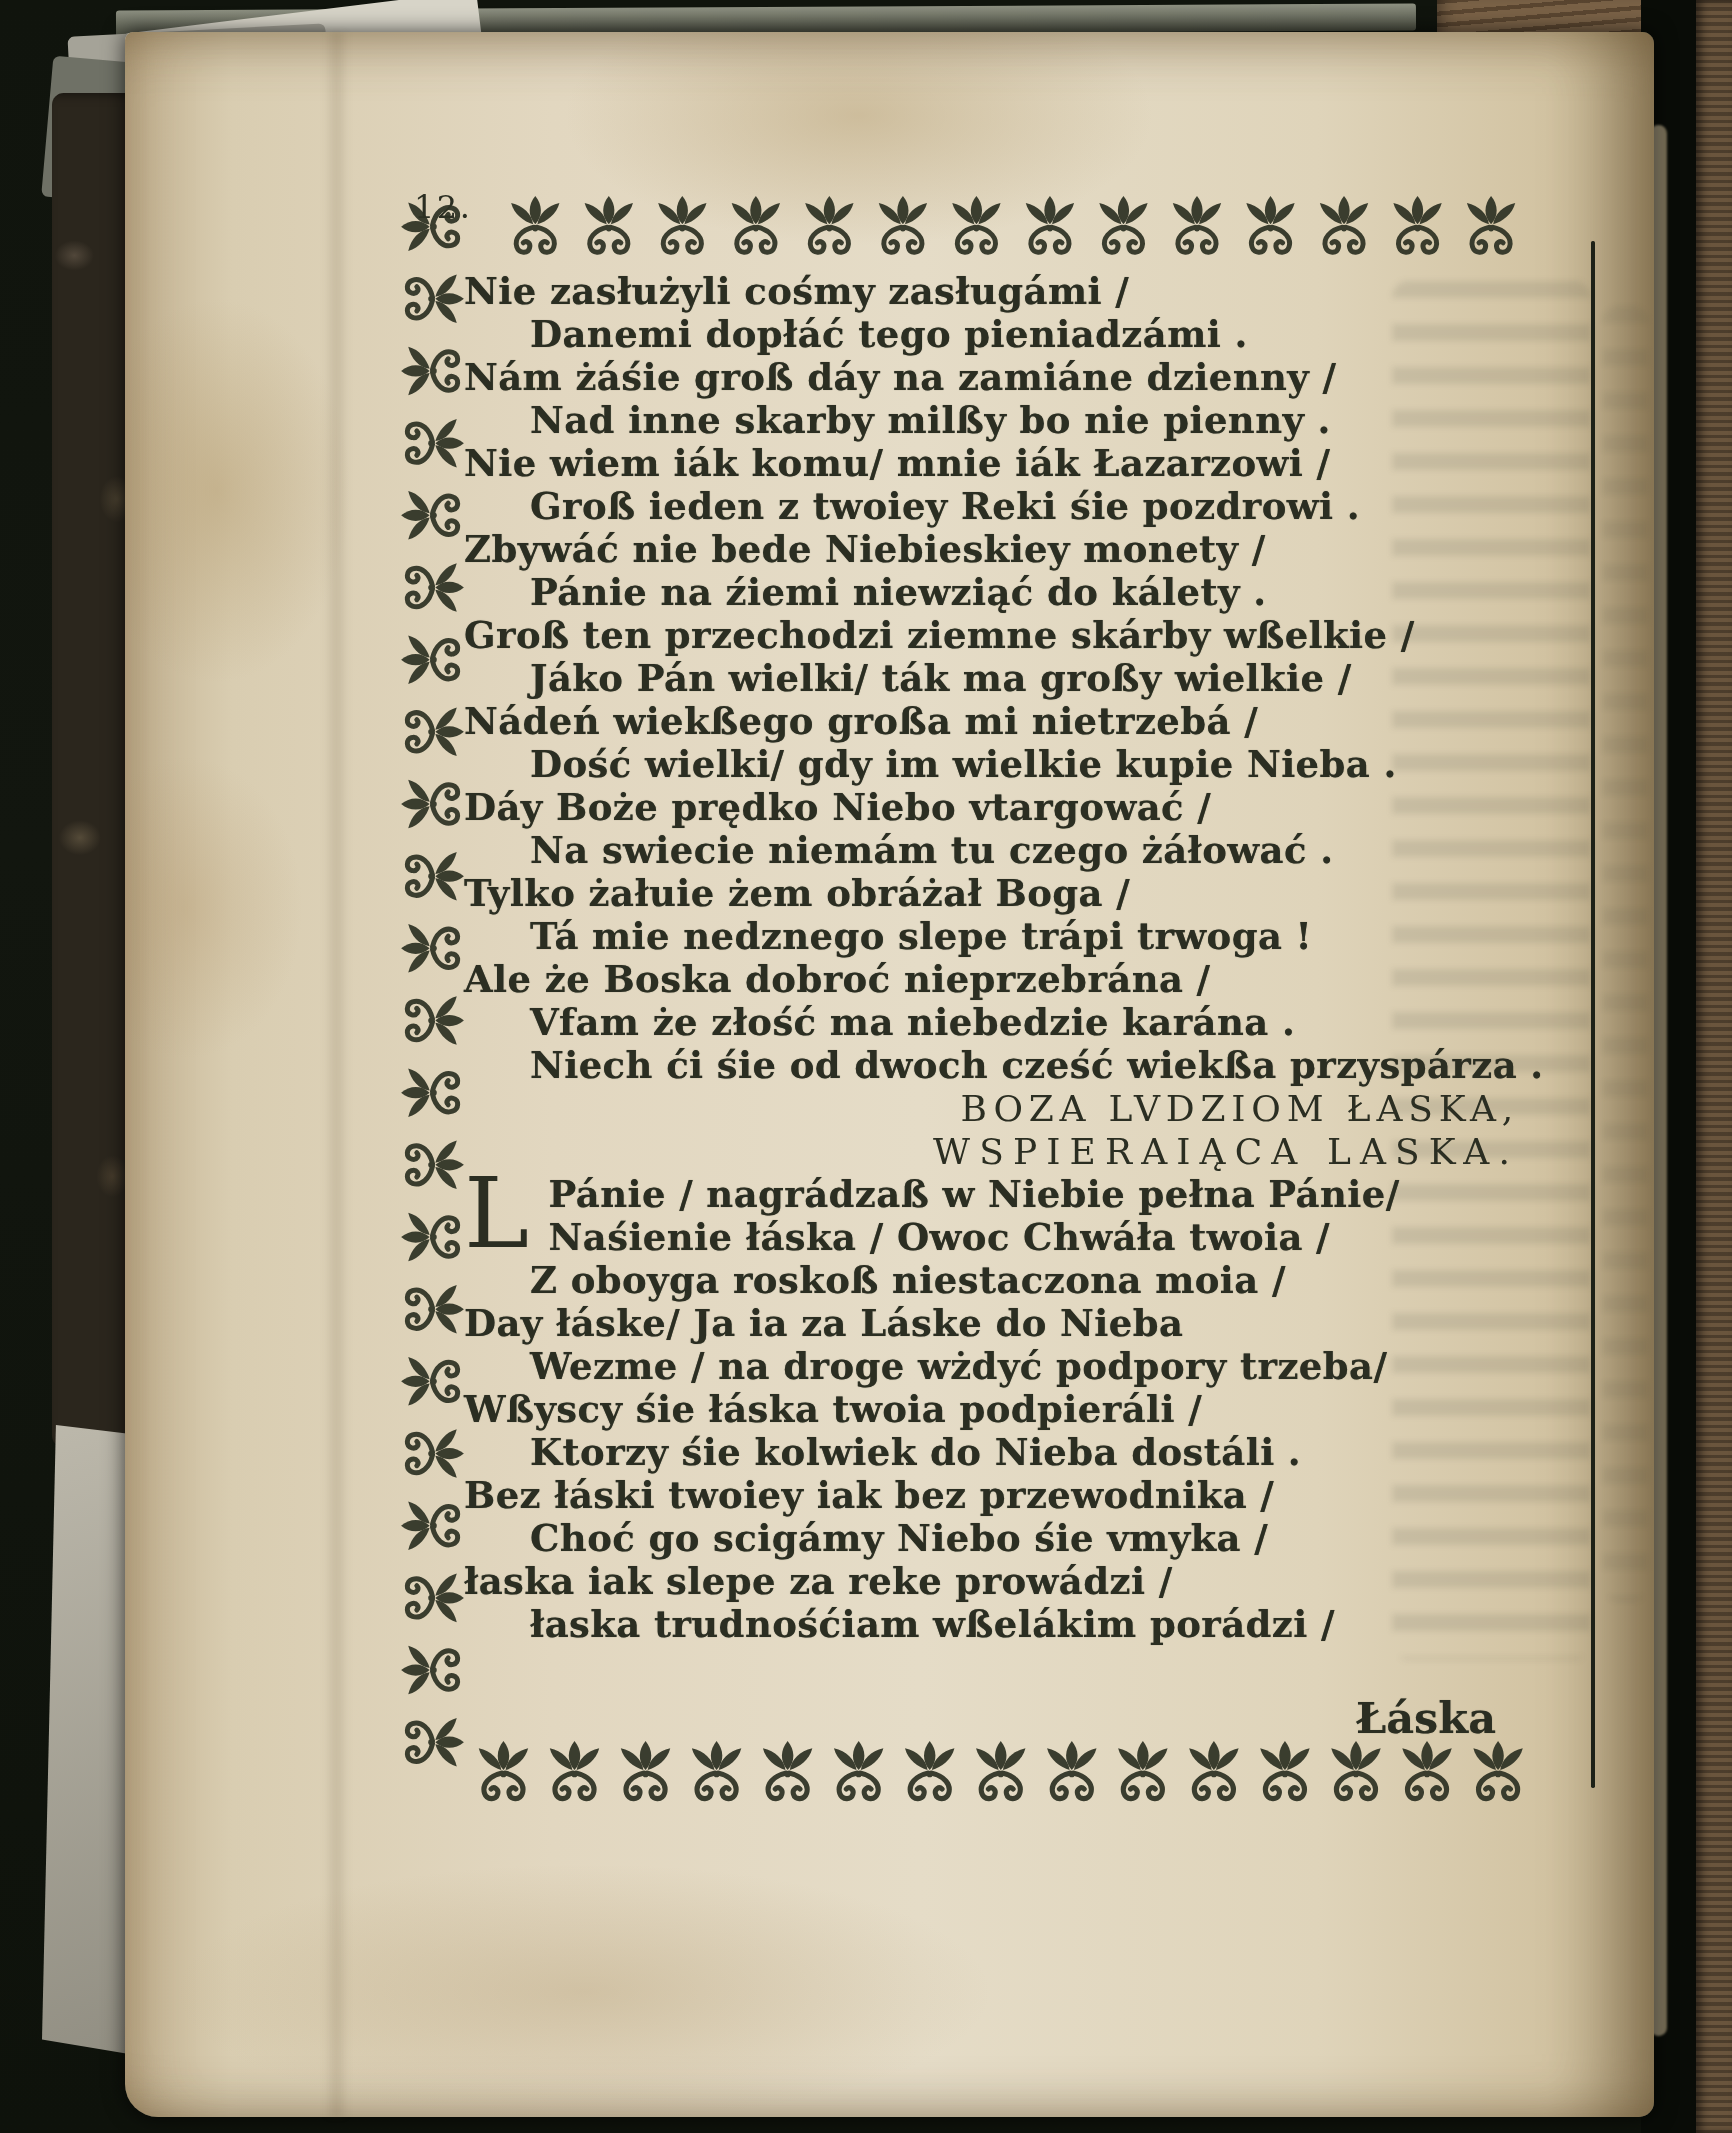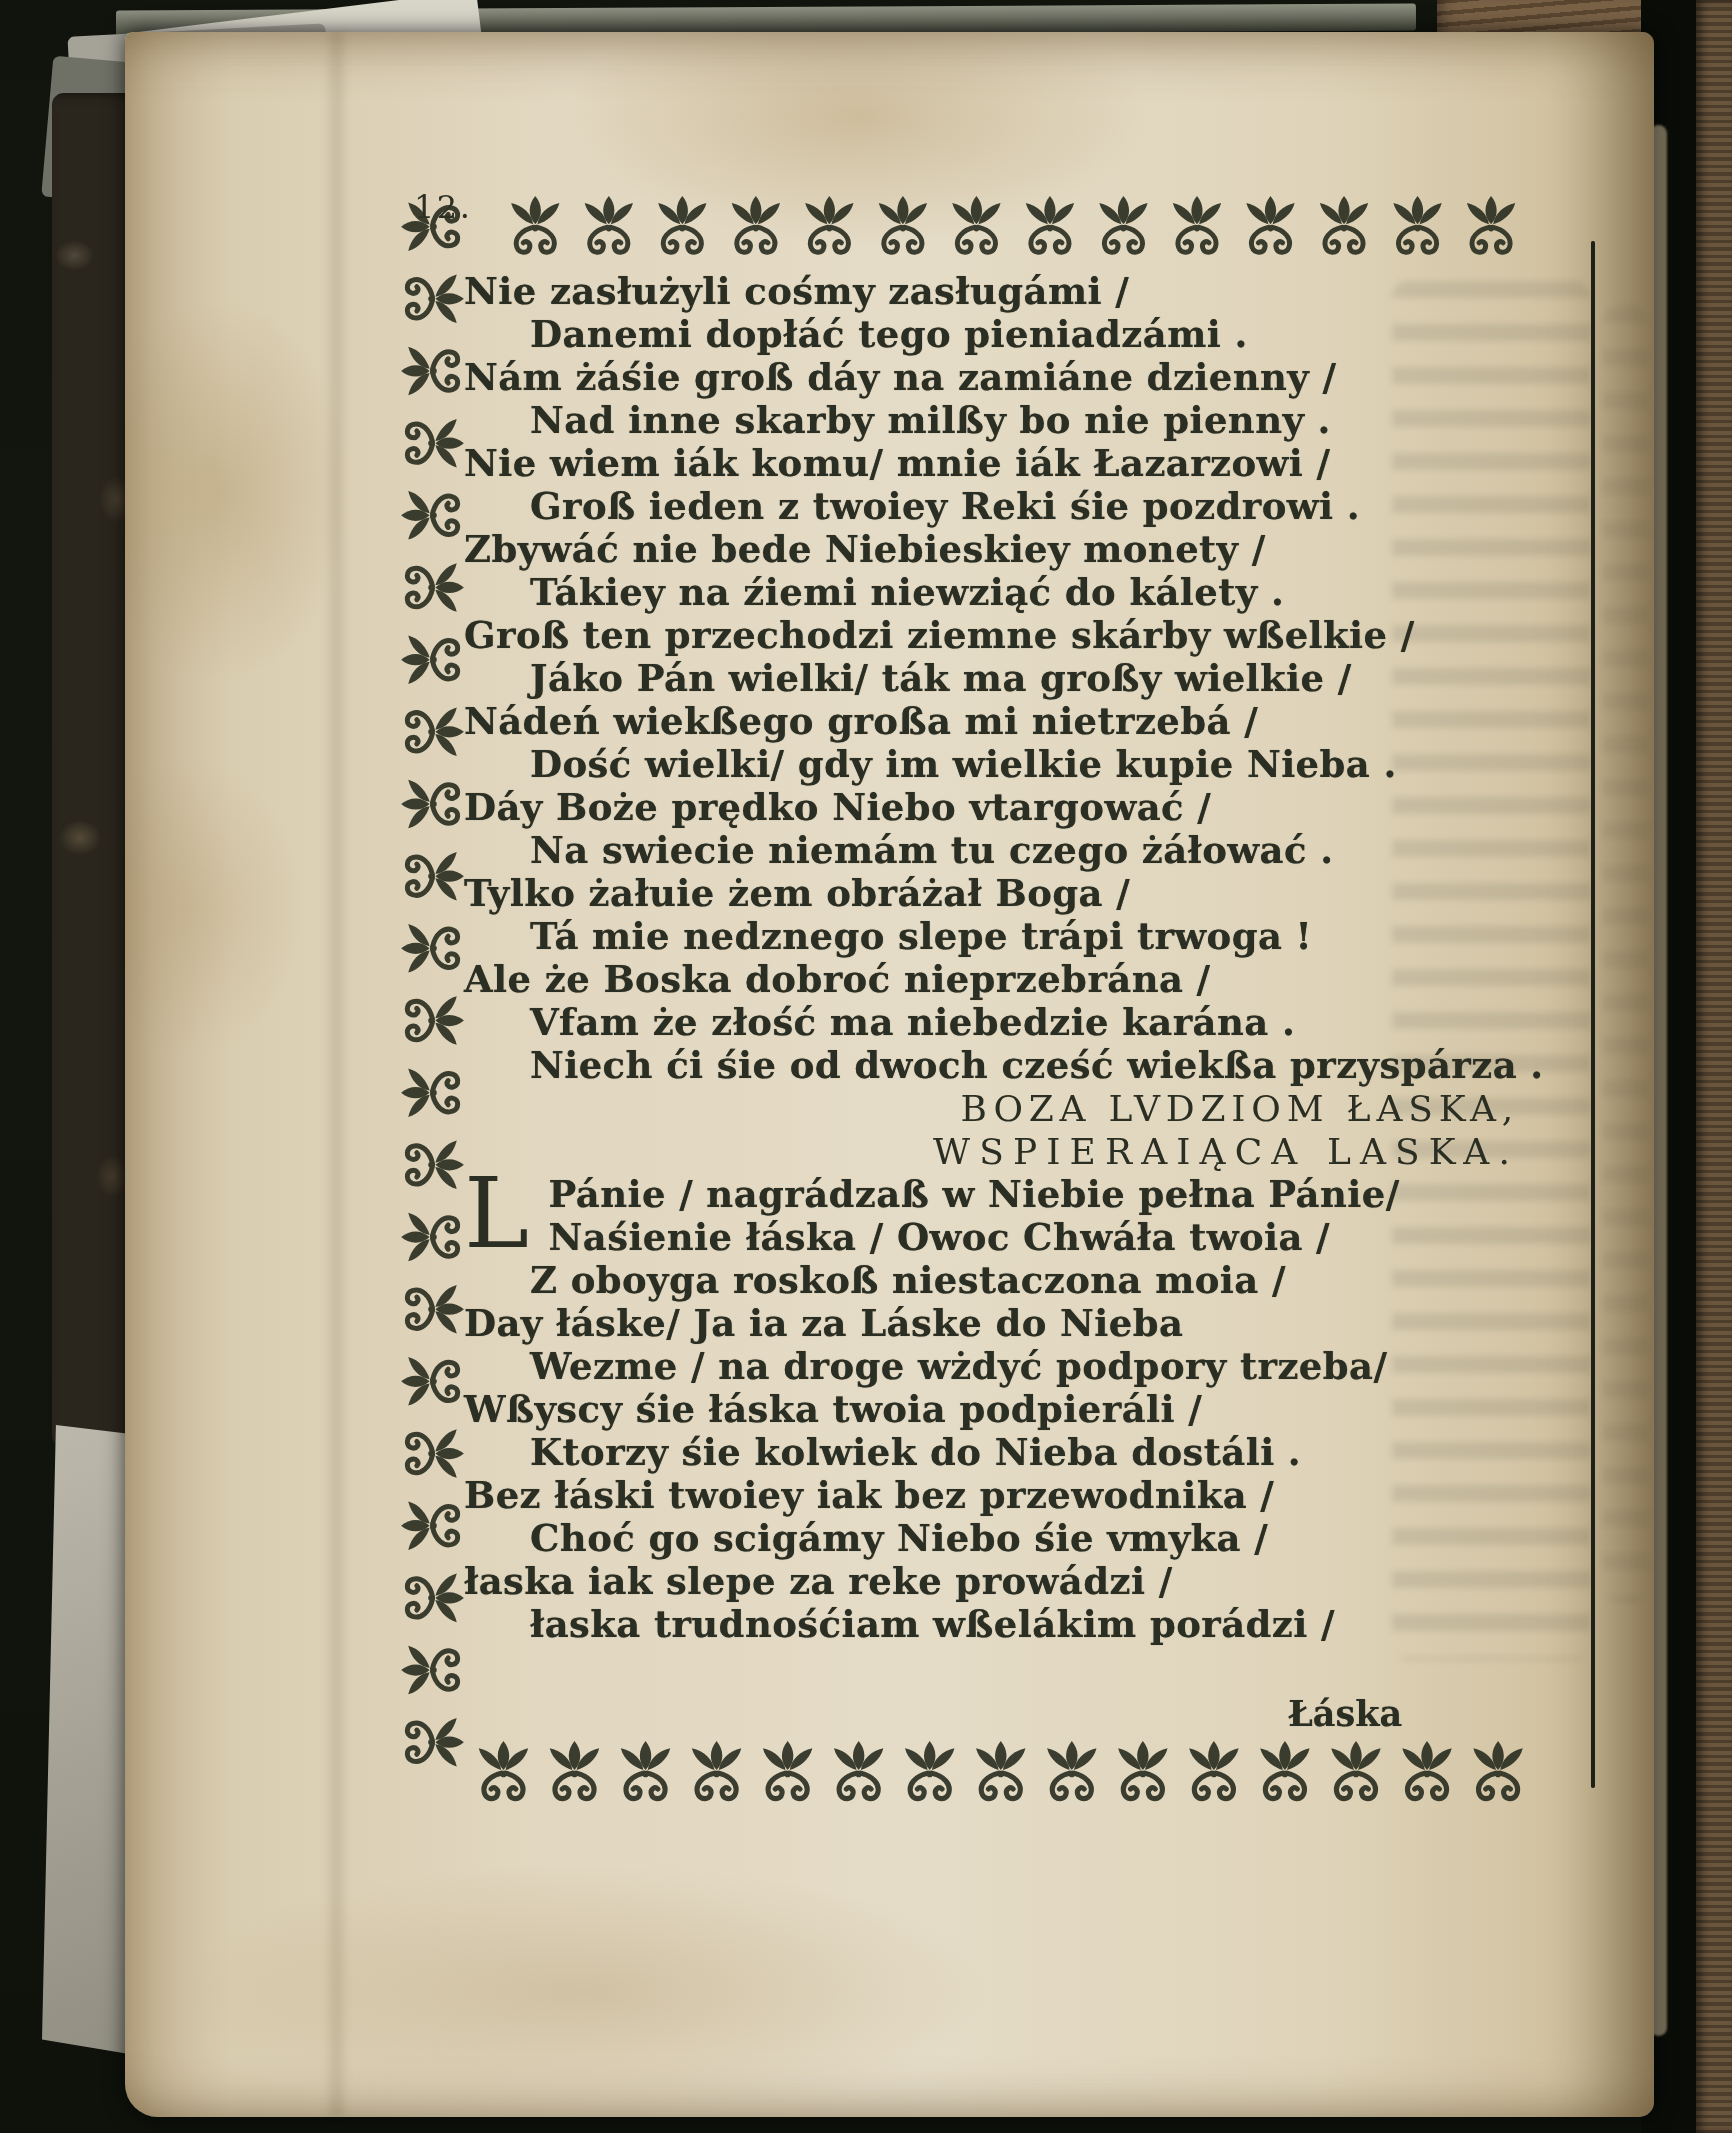--- a/index.html
+++ b/index.html
@@ -91,22 +91,22 @@
   .heading-line{
     font-weight:400;font-size:36px;line-height:43px;text-align:right;letter-spacing:5.8px;
     white-space:nowrap;text-shadow:none;
   }
   .heading-line.second{letter-spacing:9.1px;}
   .dropcap{
     float:left;width:73px;height:81px;font-size:98px;line-height:81px;font-weight:400;
     text-shadow:none;margin-right:11.6px;
   }
   .catchword{
-    position:absolute;left:1163px;top:1661px;width:208px;text-align:left;
-    font-size:35px;font-weight:700;color:#2b2e22;text-shadow:0 0 0.8px rgba(43,46,34,.6);
+    position:absolute;left:1163px;top:1661px;width:208px;text-align:right;
+    font-size:43px;font-weight:700;color:#2b2e22;text-shadow:0 0 0.8px rgba(43,46,34,.6);
   }
   .svg-defs{position:absolute;width:0;height:0;overflow:hidden;}
 </style>
 </head>
 <body>
 
 <svg class="svg-defs" aria-hidden="true">
   <symbol id="fleuron-symbol" viewBox="0 0 100 100">
     <path fill="currentColor" d="M50 6 C60 18 61 34 50 46 C39 34 40 18 50 6 Z"></path>
     <path fill="currentColor" d="M47 46 C34 42 20 32 16 16 C33 20 45 31 47 46 Z"></path>
@@ -198,21 +198,21 @@
     <div class="column-rule"></div>
 
     <div class="textblock">
       <div class="line">Nie zasłużyli cośmy zasługámi /</div>
       <div class="line indent">Danemi dopłáć tego pieniadzámi .</div>
       <div class="line">Nám żáśie groß dáy na zamiáne dzienny /</div>
       <div class="line indent">Nad inne skarby milßy bo nie pienny .</div>
       <div class="line">Nie wiem iák komu/ mnie iák Łazarzowi /</div>
       <div class="line indent">Groß ieden z twoiey Reki śie pozdrowi .</div>
       <div class="line">Zbywáć nie bede Niebieskiey monety /</div>
-      <div class="line indent">Tákiey na źiemi niewziąć do kálety .</div>
+      <div class="line indent">Pánie na źiemi niewziąć do kálety .</div>
       <div class="line">Groß ten przechodzi ziemne skárby wßelkie /</div>
       <div class="line indent">Jáko Pán wielki/ ták ma großy wielkie /</div>
       <div class="line">Nádeń wiekßego großa mi nietrzebá /</div>
       <div class="line indent">Dość wielki/ gdy im wielkie kupie Nieba .</div>
       <div class="line">Dáy Boże prędko Niebo vtargować /</div>
       <div class="line indent">Na swiecie niemám tu czego żáłować .</div>
       <div class="line">Tylko żałuie żem obráżał Boga /</div>
       <div class="line indent">Tá mie nedznego slepe trápi trwoga !</div>
       <div class="line">Ale że Boska dobroć nieprzebrána /</div>
       <div class="line indent">Vfam że złość ma niebedzie karána .</div>

